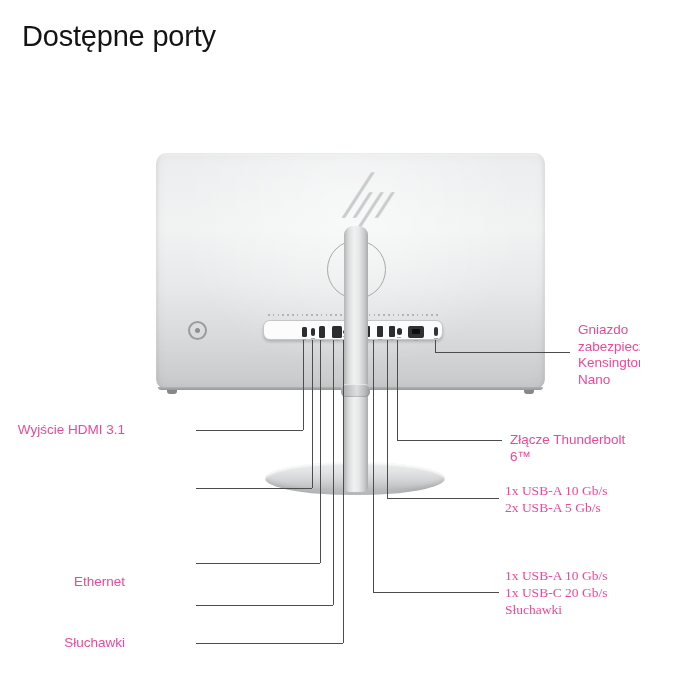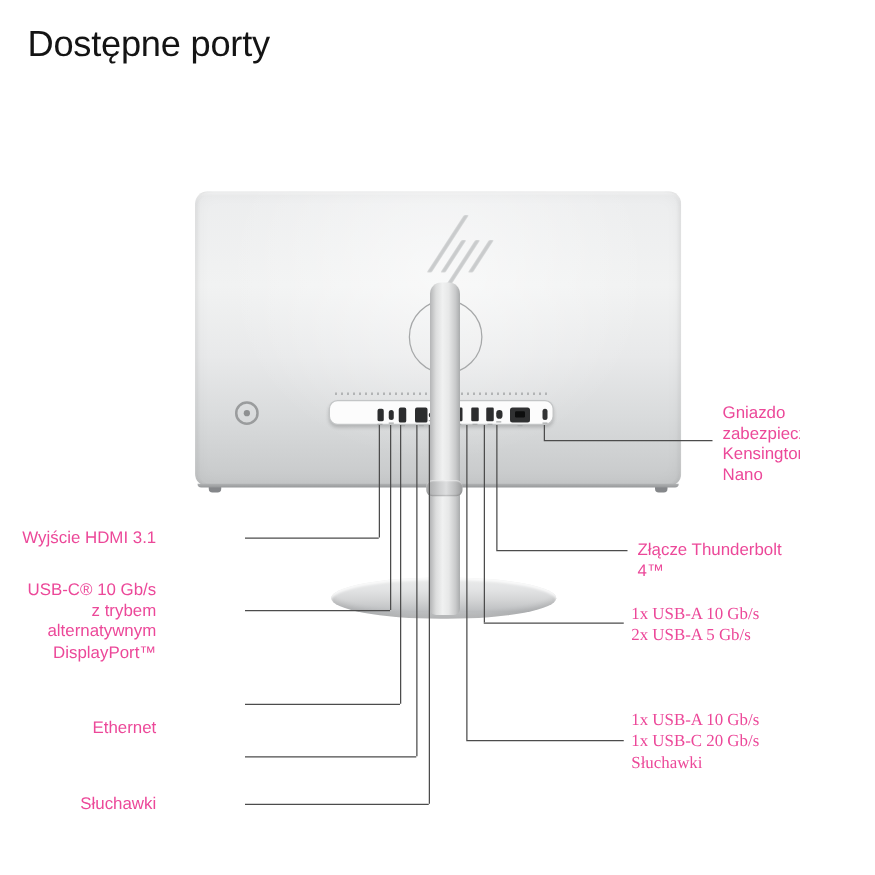--- a/index.html
+++ b/index.html
@@ -131,30 +131,27 @@
   <div class="vline" style="left:435px;top:340px;height:12px"></div>
   <div class="hline" style="left:435px;top:352px;width:135px"></div>
   <div class="vline" style="left:397px;top:340px;height:100px"></div>
   <div class="hline" style="left:397px;top:440px;width:105px"></div>
   <div class="vline" style="left:387px;top:340px;height:158px"></div>
   <div class="hline" style="left:387px;top:498px;width:112px"></div>
   <div class="vline" style="left:373px;top:340px;height:252px"></div>
   <div class="hline" style="left:373px;top:592px;width:126px"></div>
 
   <div class="lbl lbl-r" style="top:422px">Wyjście HDMI 3.1</div>
-  <div class="lbl lbl-r" style="top:464px">USB-C® 10 Gb/s
-z trybem alternatywnym
-DisplayPort™</div>
   <div class="lbl lbl-r" style="top:574px">Ethernet</div>
   <div class="lbl lbl-r" style="top:635px">Słuchawki</div>
 
   <div class="lbl" style="left:578px;top:322px">Gniazdo
 zabezpieczające
 Kensington
 Nano</div>
-  <div class="lbl" style="left:510px;top:432px">Złącze Thunderbolt 4™</div>
+  <div class="lbl" style="left:510px;top:432px">Złącze Thunderbolt 6™</div>
   <div class="lbl lh17" style="left:505px;top:482px">1x USB-A 10 Gb/s
 2x USB-A 5 Gb/s</div>
   <div class="lbl lh17" style="left:505px;top:567px">1x USB-A 10 Gb/s
 1x USB-C 20 Gb/s
 Słuchawki</div>
 
 </div>
 
 </body></html>

